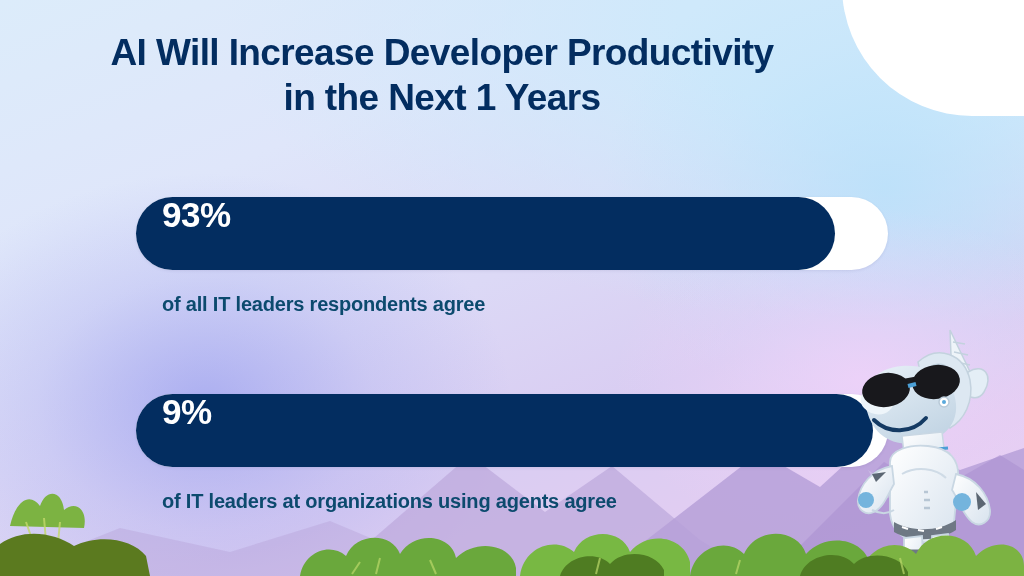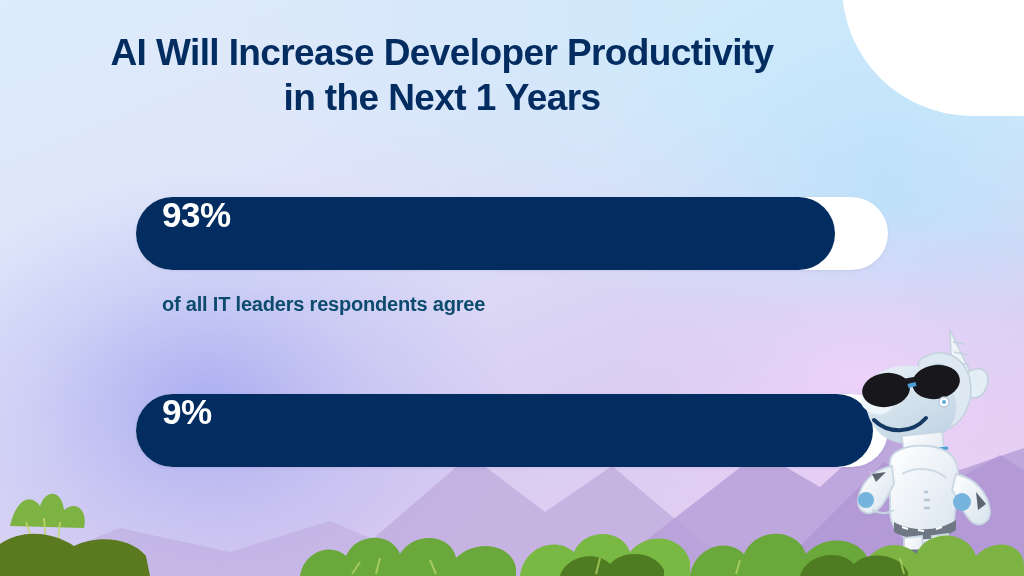--- a/index.html
+++ b/index.html
@@ -192,20 +192,21 @@
       </div>
       <div class="caption">of all IT leaders respondents agree</div>
     </div>
 
     <div class="stat-row">
       <div class="track">
         <div class="fill" style="width:98%">
           <span class="pct">9%</span>
         </div>
       </div>
+      <div class="caption">of IT leaders at organizations using agents agree</div>
     </div>
 
   </div>
 
   <div class="mascot">
     <svg viewBox="0 0 186 252" aria-hidden="true">
       <defs>
         <linearGradient id="bodyg" x1="0" y1="0" x2="1" y2="1">
           <stop offset="0%" stop-color="#ffffff"></stop>
           <stop offset="100%" stop-color="#d8e3ee"></stop>

